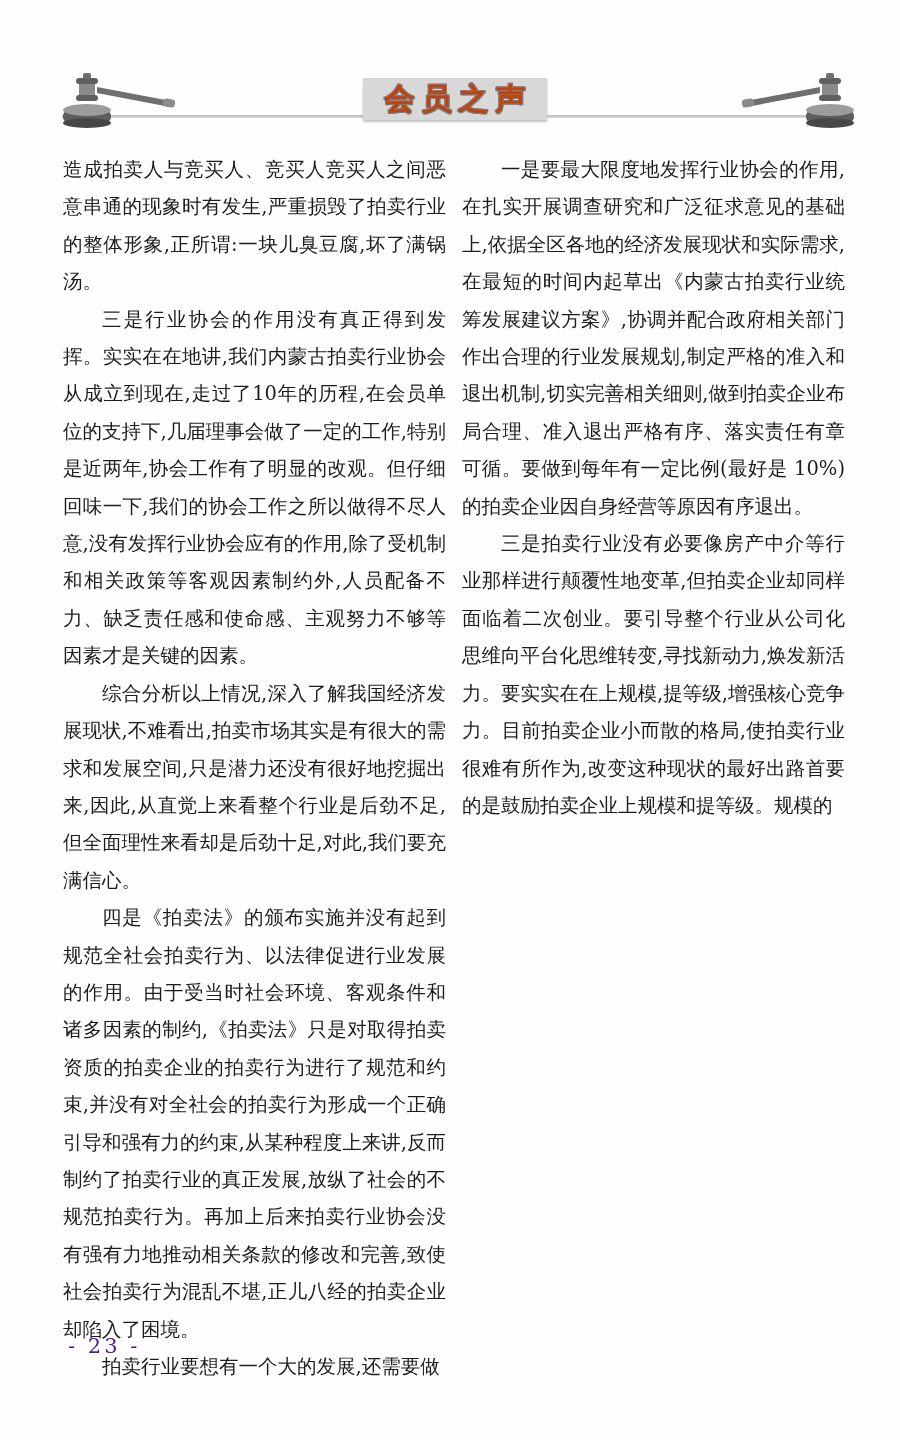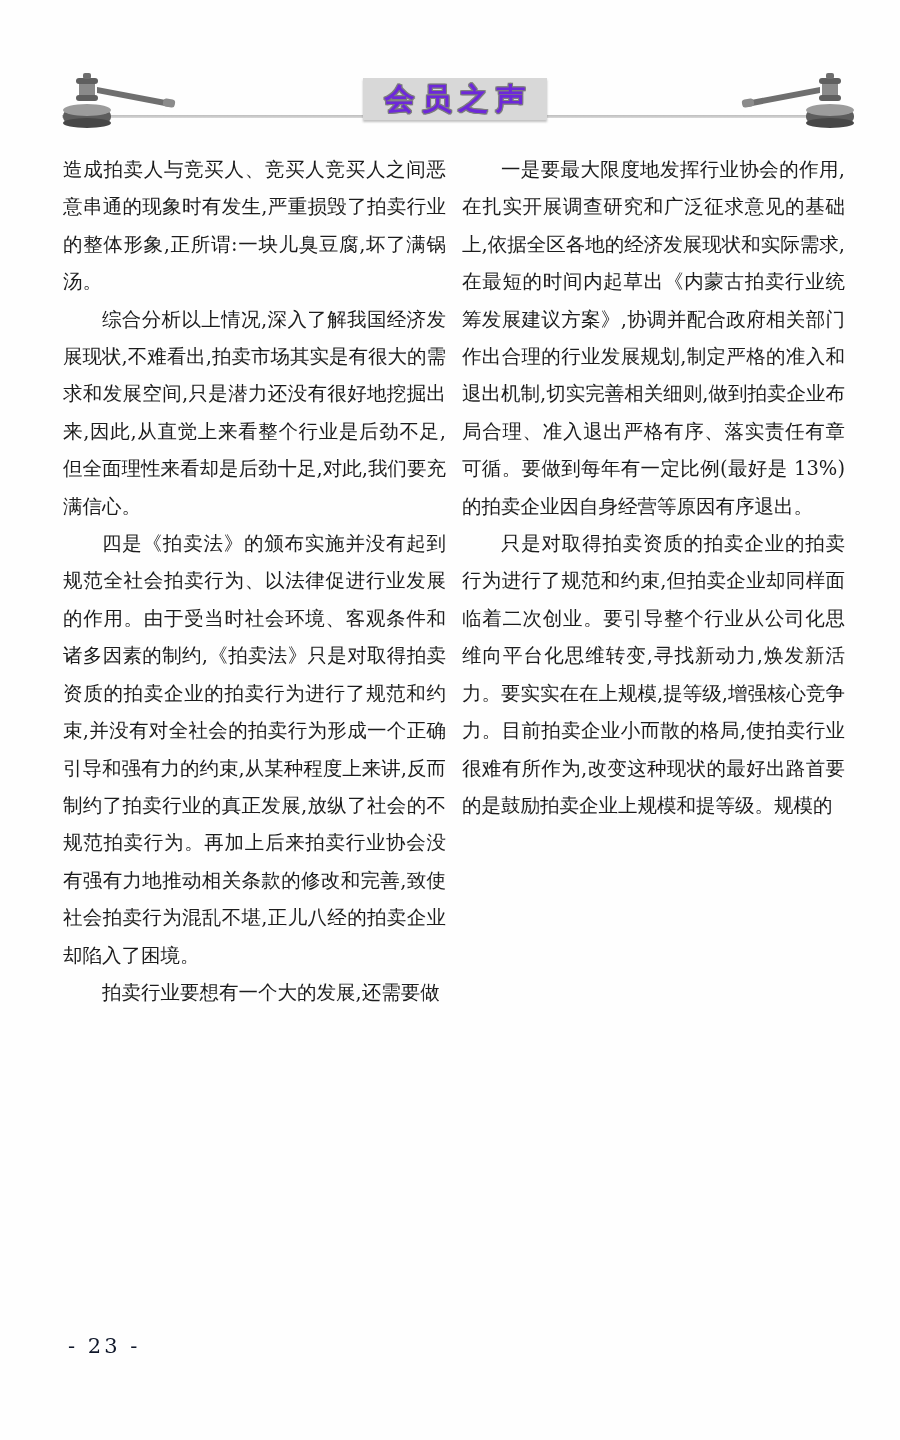--- a/index.html
+++ b/index.html
@@ -22,21 +22,21 @@
   .title-box {
     position:absolute; top:78px; left:363px;
     width:184px; height:42px;
     background:#d8d8d8;
     box-shadow:0 2px 2px rgba(120,120,120,.45);
     display:flex; align-items:center; justify-content:center;
   }
   .title-text {
     font-size:30px; font-weight:bold;
     letter-spacing:7px; padding-left:7px;
-    color:#6d28d9;
+    color:#c2410c;
     text-shadow:
       1px 0 #7e7e7e,-1px 0 #7e7e7e,0 1px #7e7e7e,0 -1px #7e7e7e,
       1px 1px #7e7e7e,-1px -1px #7e7e7e,1px -1px #7e7e7e,-1px 1px #7e7e7e;
     white-space:nowrap;
   }
   .gavel { position:absolute; top:72px; width:128px; height:58px; }
   .gavel.left  { left:55px; }
   .gavel.right { right:38px; transform:scaleX(-1); }
 
   
@@ -52,21 +52,21 @@
     text-justify:inter-ideograph;
     word-break:break-all;
   }
   .para { margin:0; }
   .para.indent { text-indent:2em; }
 
   
   .page-number {
     position:absolute; left:68px; top:1334px;
     font-size:21px; letter-spacing:3px;
-    color:#0f172a;
+    color:#4c1d95;
   }
 </style>
 </head>
 <body>
 
 <div class="page">
 
   <header>
     <div class="header-rule"></div>
 
@@ -102,25 +102,26 @@
         <rect x="28" y="1" width="8" height="6" rx="2" fill="#6e6e6e"></rect>
         <path d="M42 15 L116 29 L115 35 L42 21 Z" fill="#6f6f6f"></path>
         <rect x="108" y="27" width="12" height="8" rx="3" fill="#8b8b8b" transform="rotate(10 114 31)"></rect>
       </svg>
     </span>
   </header>
 
   <main class="columns">
     <section class="col">
       <p class="para">造成拍卖人与竞买人、竞买人竞买人之间恶意串通的现象时有发生,严重损毁了拍卖行业的整体形象,正所谓:一块儿臭豆腐,坏了满锅汤。</p>
+      <p class="para indent">三是行业协会的作用没有真正得到发挥。实实在在地讲,我们内蒙古拍卖行业协会从成立到现在,走过了10年的历程,在会员单位的支持下,几届理事会做了一定的工作,特别是近两年,协会工作有了明显的改观。但仔细回味一下,我们的协会工作之所以做得不尽人意,没有发挥行业协会应有的作用,除了受机制和相关政策等客观因素制约外,人员配备不力、缺乏责任感和使命感、主观努力不够等因素才是关键的因素。</p>
       <p class="para indent">综合分析以上情况,深入了解我国经济发展现状,不难看出,拍卖市场其实是有很大的需求和发展空间,只是潜力还没有很好地挖掘出来,因此,从直觉上来看整个行业是后劲不足,但全面理性来看却是后劲十足,对此,我们要充满信心。</p>
       <p class="para indent">四是《拍卖法》的颁布实施并没有起到规范全社会拍卖行为、以法律促进行业发展的作用。由于受当时社会环境、客观条件和诸多因素的制约,《拍卖法》只是对取得拍卖资质的拍卖企业的拍卖行为进行了规范和约束,并没有对全社会的拍卖行为形成一个正确引导和强有力的约束,从某种程度上来讲,反而制约了拍卖行业的真正发展,放纵了社会的不规范拍卖行为。再加上后来拍卖行业协会没有强有力地推动相关条款的修改和完善,致使社会拍卖行为混乱不堪,正儿八经的拍卖企业却陷入了困境。</p>
       <p class="para indent">拍卖行业要想有一个大的发展,还需要做</p>
     </section>
     <section class="col">
-      <p class="para indent">一是要最大限度地发挥行业协会的作用,在扎实开展调查研究和广泛征求意见的基础上,依据全区各地的经济发展现状和实际需求,在最短的时间内起草出《内蒙古拍卖行业统筹发展建议方案》,协调并配合政府相关部门作出合理的行业发展规划,制定严格的准入和退出机制,切实完善相关细则,做到拍卖企业布局合理、准入退出严格有序、落实责任有章可循。要做到每年有一定比例(最好是 13%)的拍卖企业因自身经营等原因有序退出。</p>
-      <p class="para indent">只是对取得拍卖资质的拍卖企业的拍卖行为进行了规范和约束,但拍卖企业却同样面临着二次创业。要引导整个行业从公司化思维向平台化思维转变,寻找新动力,焕发新活力。要实实在在上规模,提等级,增强核心竞争力。目前拍卖企业小而散的格局,使拍卖行业很难有所作为,改变这种现状的最好出路首要的是鼓励拍卖企业上规模和提等级。规模的</p>
+      <p class="para indent">一是要最大限度地发挥行业协会的作用,在扎实开展调查研究和广泛征求意见的基础上,依据全区各地的经济发展现状和实际需求,在最短的时间内起草出《内蒙古拍卖行业统筹发展建议方案》,协调并配合政府相关部门作出合理的行业发展规划,制定严格的准入和退出机制,切实完善相关细则,做到拍卖企业布局合理、准入退出严格有序、落实责任有章可循。要做到每年有一定比例(最好是 10%)的拍卖企业因自身经营等原因有序退出。</p>
+      <p class="para indent">三是拍卖行业没有必要像房产中介等行业那样进行颠覆性地变革,但拍卖企业却同样面临着二次创业。要引导整个行业从公司化思维向平台化思维转变,寻找新动力,焕发新活力。要实实在在上规模,提等级,增强核心竞争力。目前拍卖企业小而散的格局,使拍卖行业很难有所作为,改变这种现状的最好出路首要的是鼓励拍卖企业上规模和提等级。规模的</p>
     </section>
   </main>
 
   <span class="page-number">- 23 -</span>
 
 </div>
 
 </body></html>

